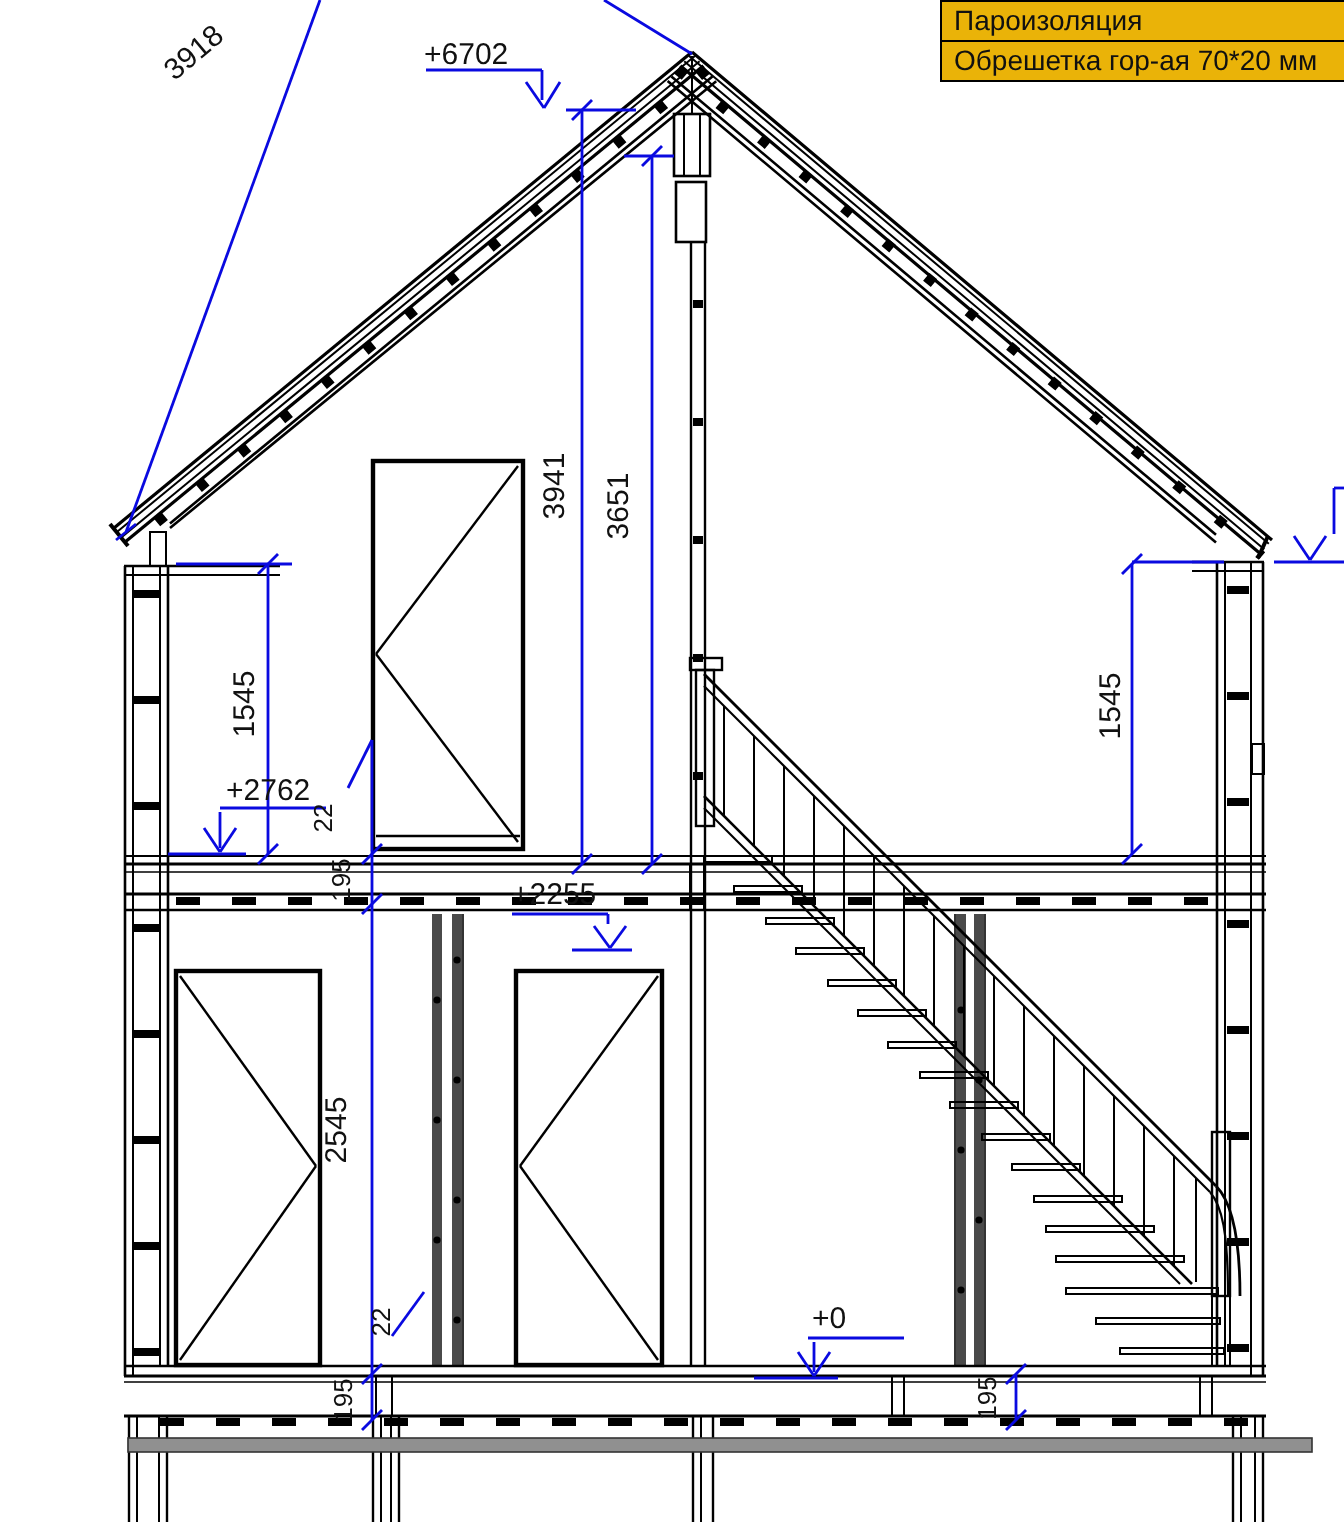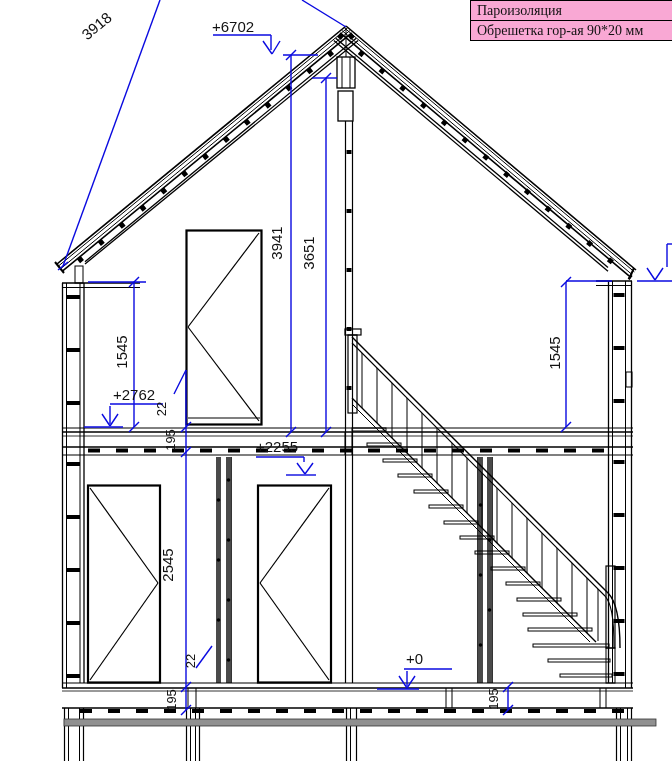--- a/index.html
+++ b/index.html
@@ -3,22 +3,22 @@
 <meta charset="utf-8">
 <style>
   html,body{margin:0;padding:0;background:#fff;}
   #stage{position:relative;width:672px;height:761px;background:#ffffff;overflow:hidden;
          font-family:"Liberation Sans",sans-serif;}
   svg{position:absolute;left:0;top:0;}
   svg text{font-family:"Liberation Sans",sans-serif;fill:#111;font-size:15px;}
   svg text.small{font-size:13px;}
   .blk{stroke:#000;fill:none;}
   .dim{stroke:var(--dim,#0a0ae0);fill:none;}
-  .legend{position:absolute;left:470px;top:0;width:202px;background:#f9a8d4;
-          border-top:1.5px solid #000;border-left:1.5px solid #000;font-family:Liberation Serif, serif;}
+  .legend{position:absolute;left:470px;top:0;width:202px;background:#eab308;
+          border-top:1.5px solid #000;border-left:1.5px solid #000;}
   .legend .row{height:19px;line-height:19px;border-bottom:1.5px solid #000;
                padding-left:6px;font-size:14px;white-space:nowrap;overflow:hidden;color:#111;}
 </style>
 </head>
 <body>
 
 <div id="stage">
 
 <svg width="672" height="761" viewBox="0 0 672 761">
 
@@ -304,16 +304,16 @@
     <text class="small" text-anchor="middle" transform="translate(195,661) rotate(-90)">22</text>
     <text class="small" text-anchor="middle" transform="translate(176,700) rotate(-90)">195</text>
     <text x="406" y="664">+0</text>
     <text class="small" text-anchor="middle" transform="translate(498,699) rotate(-90)">195</text>
     <text text-anchor="middle" transform="translate(560,353) rotate(-90)">1545</text>
   </g>
 </svg>
 
   <div class="legend">
     <div class="row">Пароизоляция</div>
-    <div class="row">Обрешетка гор-ая 90*20 мм</div>
+    <div class="row">Обрешетка гор-ая 70*20 мм</div>
   </div>
 
 </div>
 
 </body></html>

